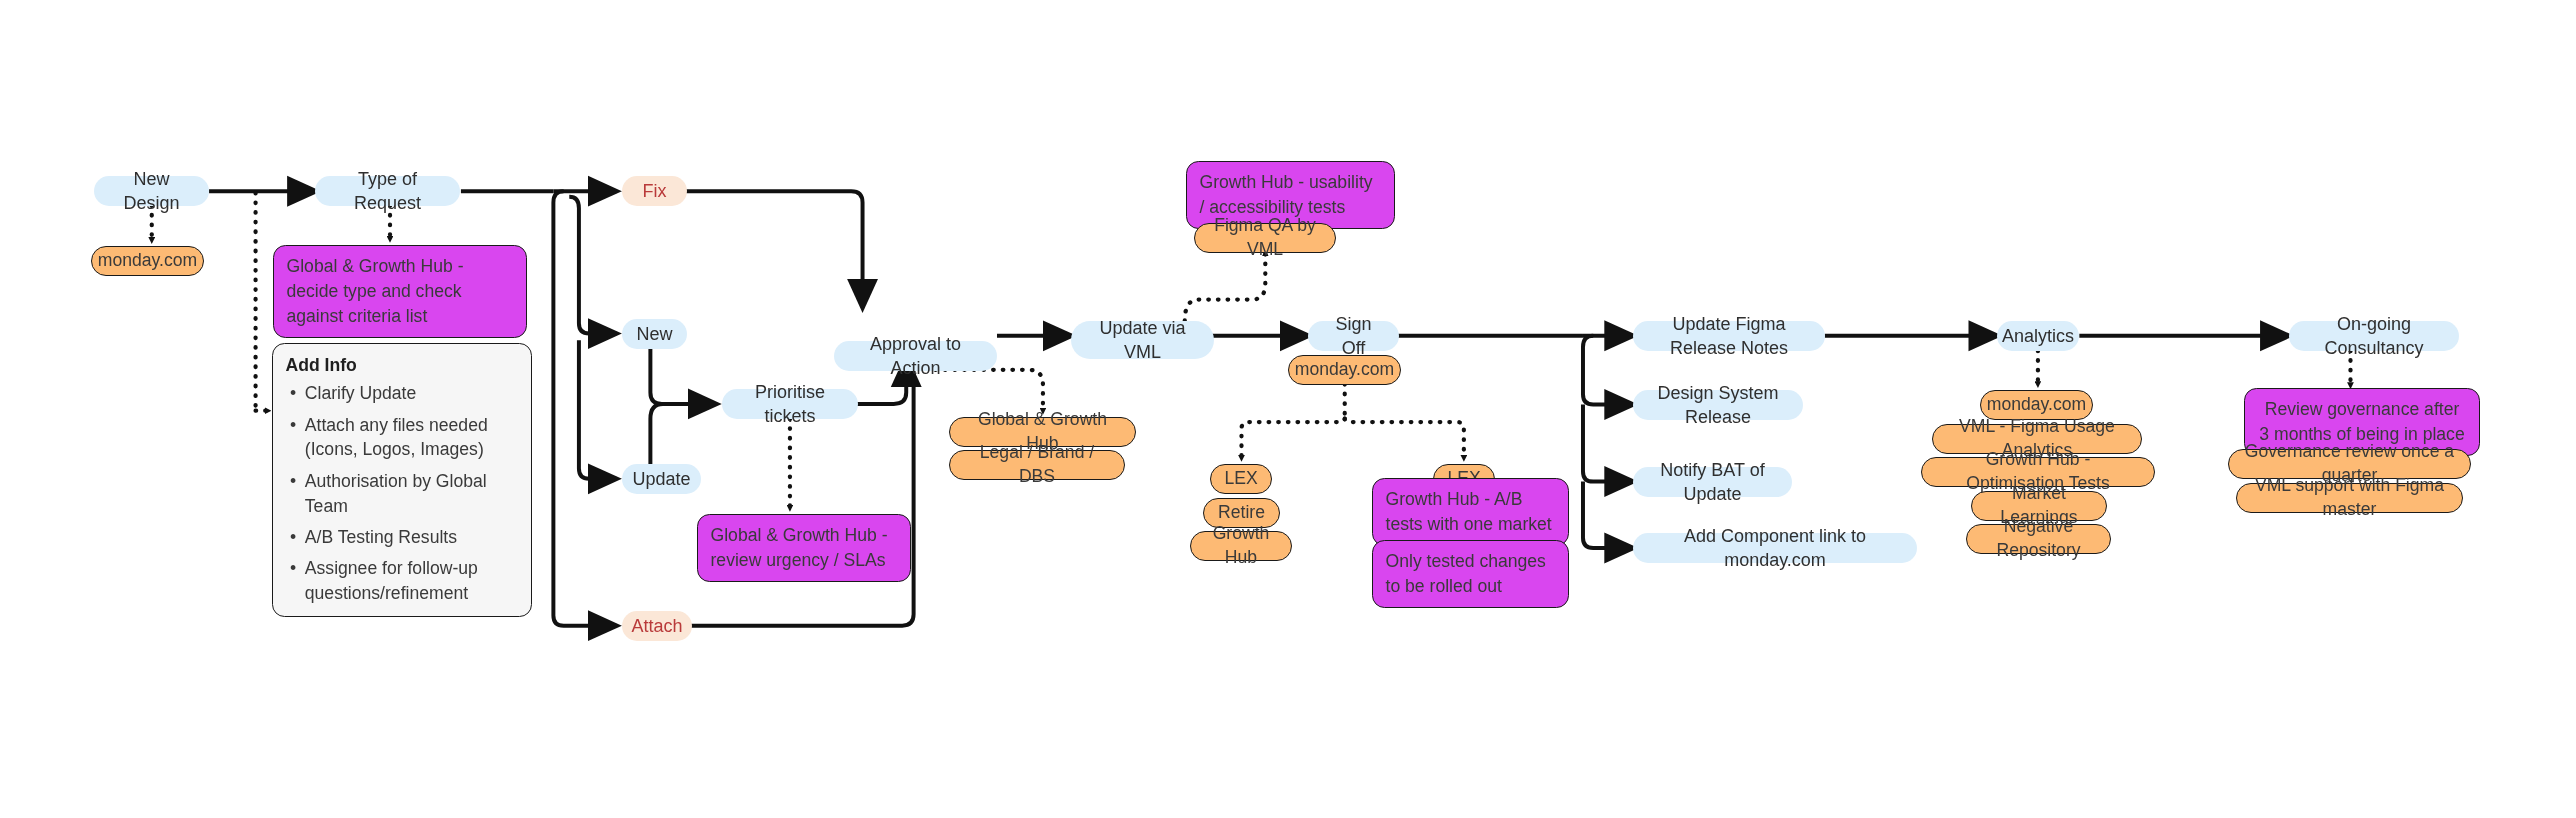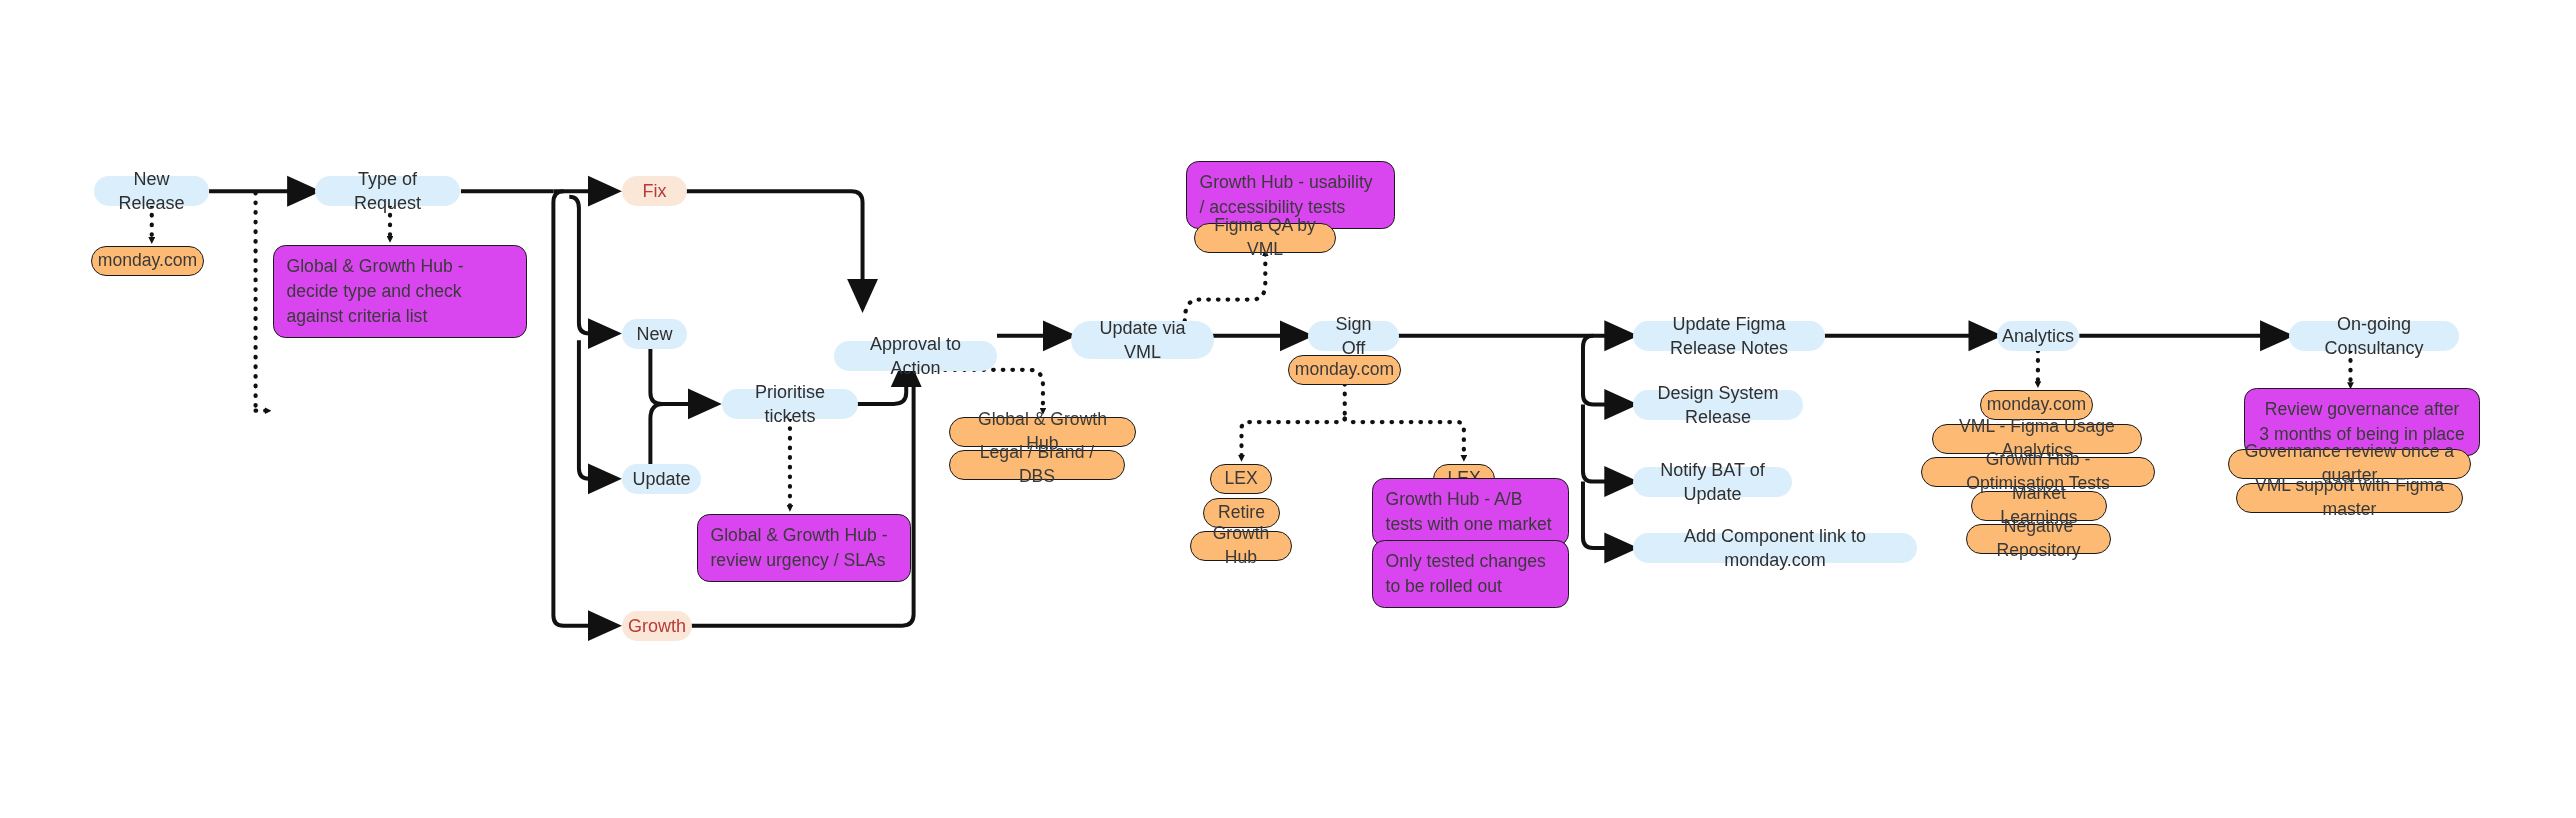--- a/index.html
+++ b/index.html
@@ -91,38 +91,48 @@
       <path d="M2370,677 L2370,738"></path>
       <path d="M2370,738 Q2370,744 2360,744 L2200,744 Q2188,744 2188,756 L2188,808" marker-end="url(#ahd)"></path>
       <path d="M2370,738 Q2370,744 2382,744 L2568,744 Q2580,744 2580,756 L2580,808" marker-end="url(#ahd)"></path>
 
       <path d="M3592,618 L3592,678" marker-end="url(#ahd)"></path>
 
       <path d="M4143,618 L4143,680" marker-end="url(#ahd)"></path>
     </g>
   </svg>
 
-  <div class="node pill" style="left:94px;top:176px;width:115px;height:29.5px;">New Release</div>
+  <div class="node pill" style="left:94px;top:176px;width:115px;height:29.5px;">New Design</div>
 
   <div class="node note" style="left:91px;top:246px;width:113px;height:29.5px;">monday.com</div>
 
   <div class="node pill" style="left:315px;top:176px;width:145px;height:29.5px;text-align:center;">Type of Request</div>
 
   <div class="notebox" style="position:absolute;left:273px;top:245px;width:227px;">Global &amp; Growth Hub -
 decide type and check
 against criteria list</div>
 
+  <div class="infobox" style="position:absolute;left:272px;top:343px;width:233px;">
+    <span class="ttl">Add Info</span>
+    <ul>
+      <li>Clarify Update</li>
+      <li>Attach any files needed (Icons, Logos, Images)</li>
+      <li>Authorisation by Global Team</li>
+      <li>A/B Testing Results</li>
+      <li>Assignee for follow-up questions/refinement</li>
+    </ul>
+  </div>
 
   <div class="node pill-peach" style="left:622px;top:176px;width:65px;height:29.5px;">Fix</div>
 
   <div class="node pill" style="left:622px;top:319px;width:65px;height:29.5px;">New</div>
 
   <div class="node pill" style="left:622px;top:464px;width:79px;height:29.5px;">Update</div>
 
-  <div class="node pill-peach" style="left:622px;top:611px;width:70px;height:29.5px;">Growth</div>
+  <div class="node pill-peach" style="left:622px;top:611px;width:70px;height:29.5px;">Attach</div>
 
   <div class="node pill" style="left:722px;top:389px;width:136px;height:29.5px;">Prioritise tickets</div>
 
   <div class="notebox" style="position:absolute;left:697px;top:514px;width:187px;">Global &amp; Growth Hub -
 review urgency / SLAs</div>
 
   <div class="node pill" style="left:834px;top:321px;width:163px;height:29.5px;margin-top:20px;">Approval to Action</div>
 
   <div class="node note" style="left:949px;top:417px;width:187px;height:29.5px;">Global &amp; Growth Hub</div>
   <div class="node note" style="left:949px;top:450px;width:176px;height:29.5px;">Legal / Brand / DBS</div>

